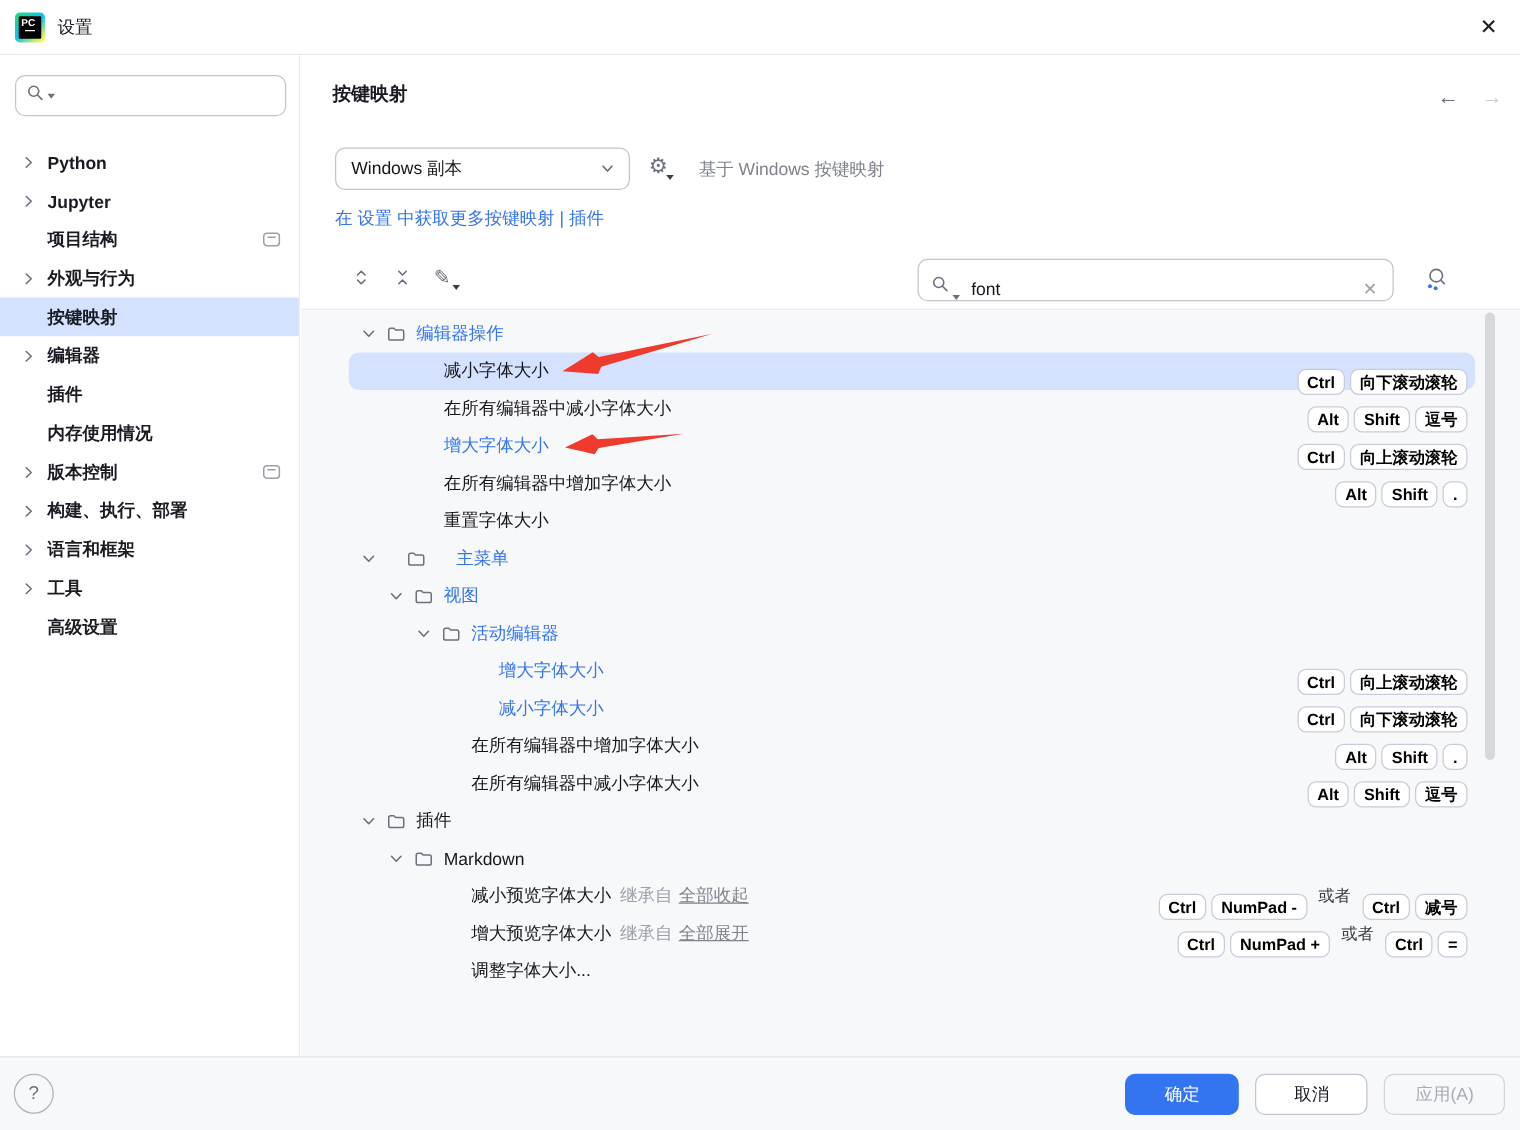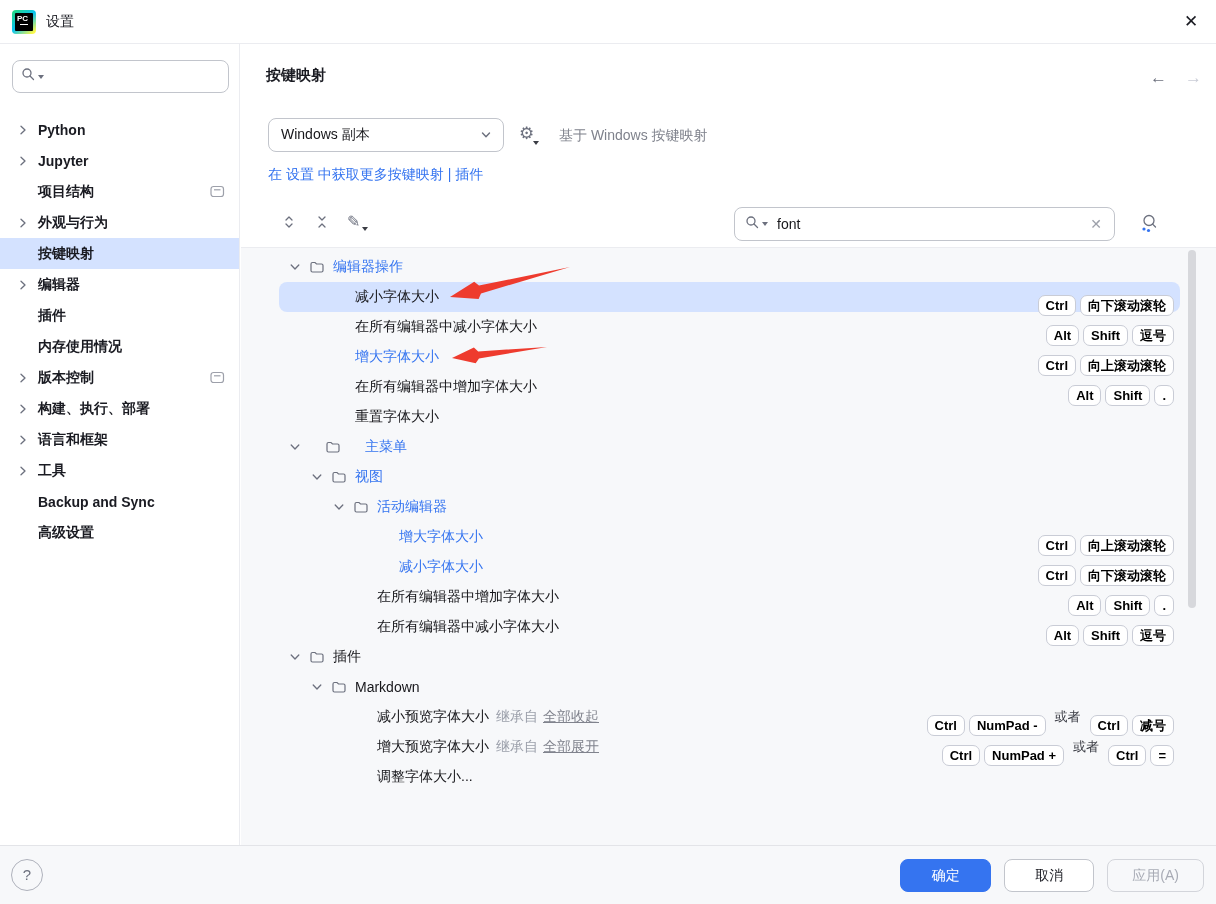--- a/index.html
+++ b/index.html
@@ -44,21 +44,21 @@
   .gear-wrap{position:absolute;left:278px;top:79px;color:#6c707e;font-size:17px;cursor:pointer;}
   .gear-wrap .tri-down{border-top-color:#3b3d45;margin-left:-1px;vertical-align:-6px;}
   .based-on{position:absolute;left:318px;top:83px;font-size:14px;color:#7f828c;}
   .links-line{position:absolute;left:27px;top:122px;font-size:14px;color:#3574f0;}
   .links-line a{color:#3574f0;text-decoration:none;cursor:pointer;}
   
   .tree-toolbar{position:absolute;left:40px;top:168px;display:flex;gap:17px;align-items:center;}
   .tb-icon{color:#6c707e;cursor:pointer;display:inline-flex;align-items:flex-end;}
   .pencil{font-size:16px;color:#6c707e;}
   .main-search{position:absolute;left:493px;top:163px;width:381px;height:34px;border:1px solid #c2c5cc;border-radius:8px;
-    background:#fff;display:flex;align-items:center;padding:0 10px;}
+    background:#fff;display:flex;align-items:flex-end;padding:0 10px;}
   .main-search input{border:none;outline:none;flex:1;font-size:14px;font-family:inherit;margin-left:7px;color:#16161a;background:transparent;min-width:0;}
   .clear-x{color:#9da0aa;font-size:14px;cursor:pointer;padding:0 2px;}
   .shortcut-filter{position:absolute;right:56px;top:168px;cursor:pointer;}
   
   .tree{position:absolute;left:0;right:0;top:203px;bottom:0;background:#f7f8fa;border-top:1px solid #ebecf0;overflow:hidden;}
   .tree-rows{padding:4px 36px 0 38px;}
   .tree-row{height:30px;display:flex;align-items:center;border-radius:8px;font-size:14px;cursor:pointer;padding-right:6px;}
   .tree-row.selected{background:#d4e2ff;}
   .tree-row .chev{width:16px;margin-right:6px;display:inline-flex;justify-content:center;}
   .tree-row .folder{width:16px;margin-right:8px;display:inline-flex;}
@@ -196,24 +196,20 @@
         <div class="side-item">
           <span class="chev">
             <svg width="14" height="14" viewBox="0 0 14 14">
               <path d="M5 3.2 L9 7 L5 10.8" fill="none" stroke="#6c707e" stroke-width="1.3" stroke-linecap="round" stroke-linejoin="round"></path>
             </svg>
           </span>
           <span class="side-label">工具</span>
         </div>
         <div class="side-item">
           <span class="chev"></span>
-          <span class="side-label">Backup and Sync</span>
-        </div>
-        <div class="side-item">
-          <span class="chev"></span>
           <span class="side-label">高级设置</span>
         </div>
       </div>
   </div>
 
   <div class="main">
     <div class="page-title">按键映射</div>
     <div class="nav-arrows">
       <span class="nav-back">←</span>
       <span class="nav-fwd">→</span>

